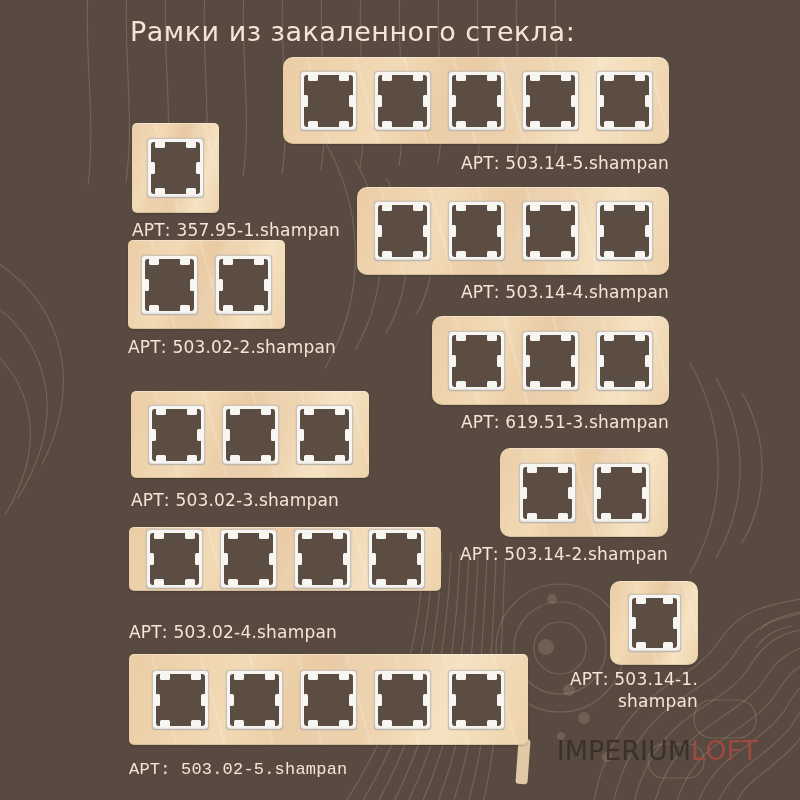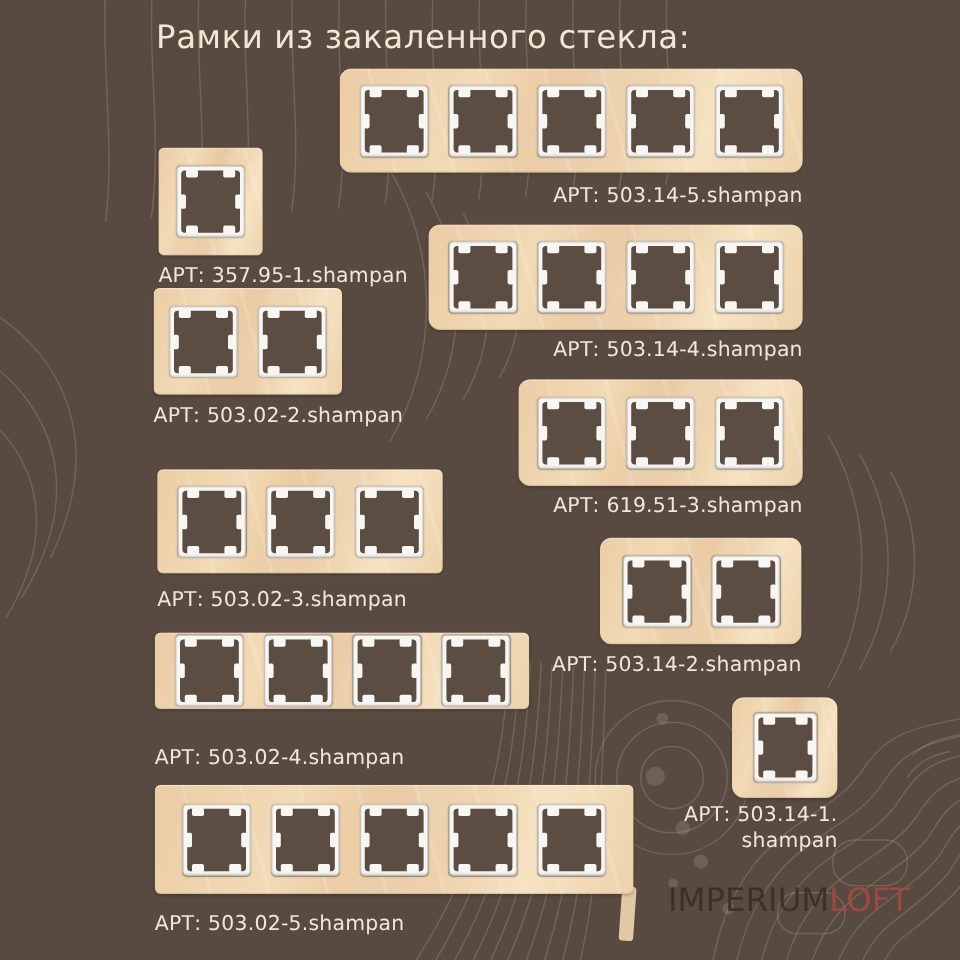--- a/index.html
+++ b/index.html
@@ -42,21 +42,21 @@
   .caption{
     position:absolute;left:0;white-space:pre;line-height:1.3;
     font-size:17px;letter-spacing:.2px;color:var(--text_cream,#f2e7d5);
   }
   .r .caption{left:auto;right:0;text-align:right;}
   
   .p1{left:132px;top:123px;width:87px;height:90px;}   .p1 .caption{top:96px;}
   .p2{left:128px;top:240px;width:157px;height:89px;}  .p2 .caption{top:96px;}
   .p3{left:131px;top:391px;width:238px;height:87px;}  .p3 .caption{top:98px;}
   .p4{left:129px;top:527px;width:312px;height:64px;}  .p4 .caption{top:94px;}
-  .p5{left:129px;top:654px;width:399px;height:91px;}  .p5 .caption{top:105px;}
+  .p5{left:129px;top:654px;width:399px;height:91px;}  .p5 .caption{top:105px;font-family:Liberation Mono, monospace;}
   .p6{left:283px;top:57px;width:386px;height:87px;}   .p6 .caption{top:95px;}
   .p7{left:357px;top:187px;width:312px;height:88px;}  .p7 .caption{top:94px;}
   .p8{left:432px;top:316px;width:237px;height:89px;}  .p8 .caption{top:95px;}
   .p9{left:500px;top:448px;width:168px;height:89px;}  .p9 .caption{top:95px;}
   .p10{left:578px;top:581px;width:88px;height:84px;margin-left:32px;}  .p10 .caption{top:87px;}
   .p10 .win{width:53px;height:58px;}
   .logo{
     position:absolute;right:42px;top:735px;z-index:1;
     font-size:27px;letter-spacing:0;white-space:nowrap;
   }

